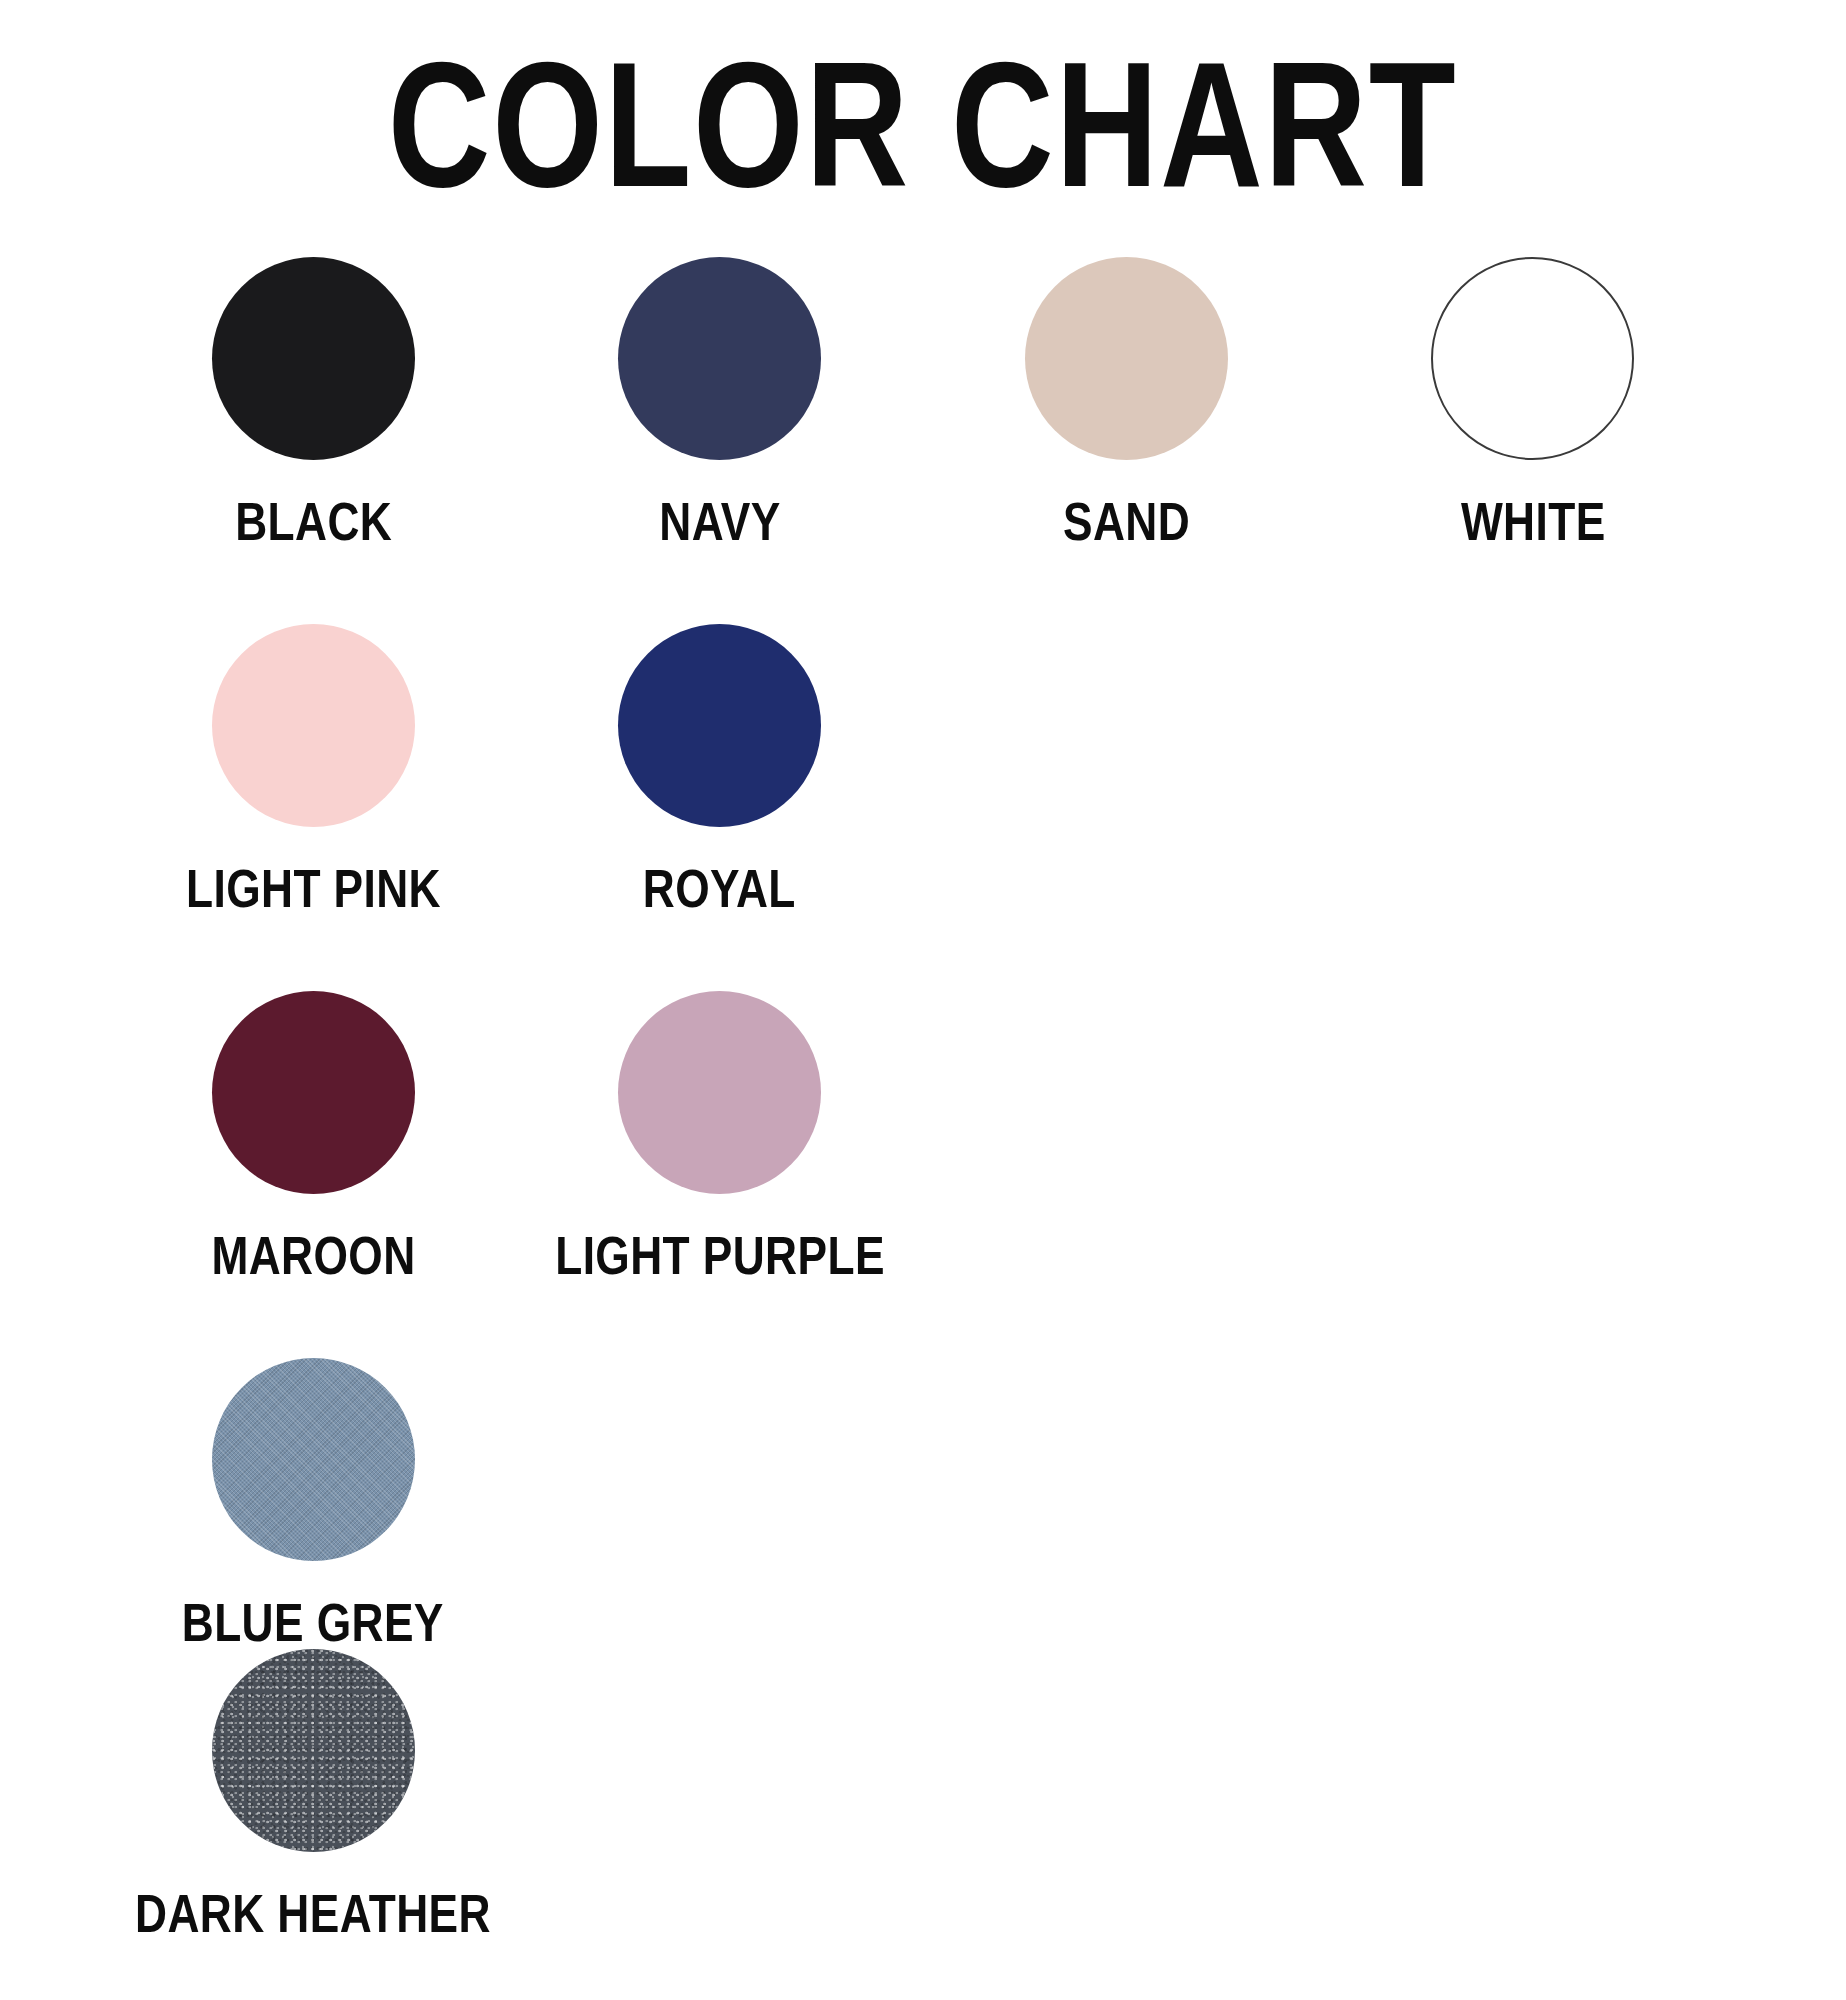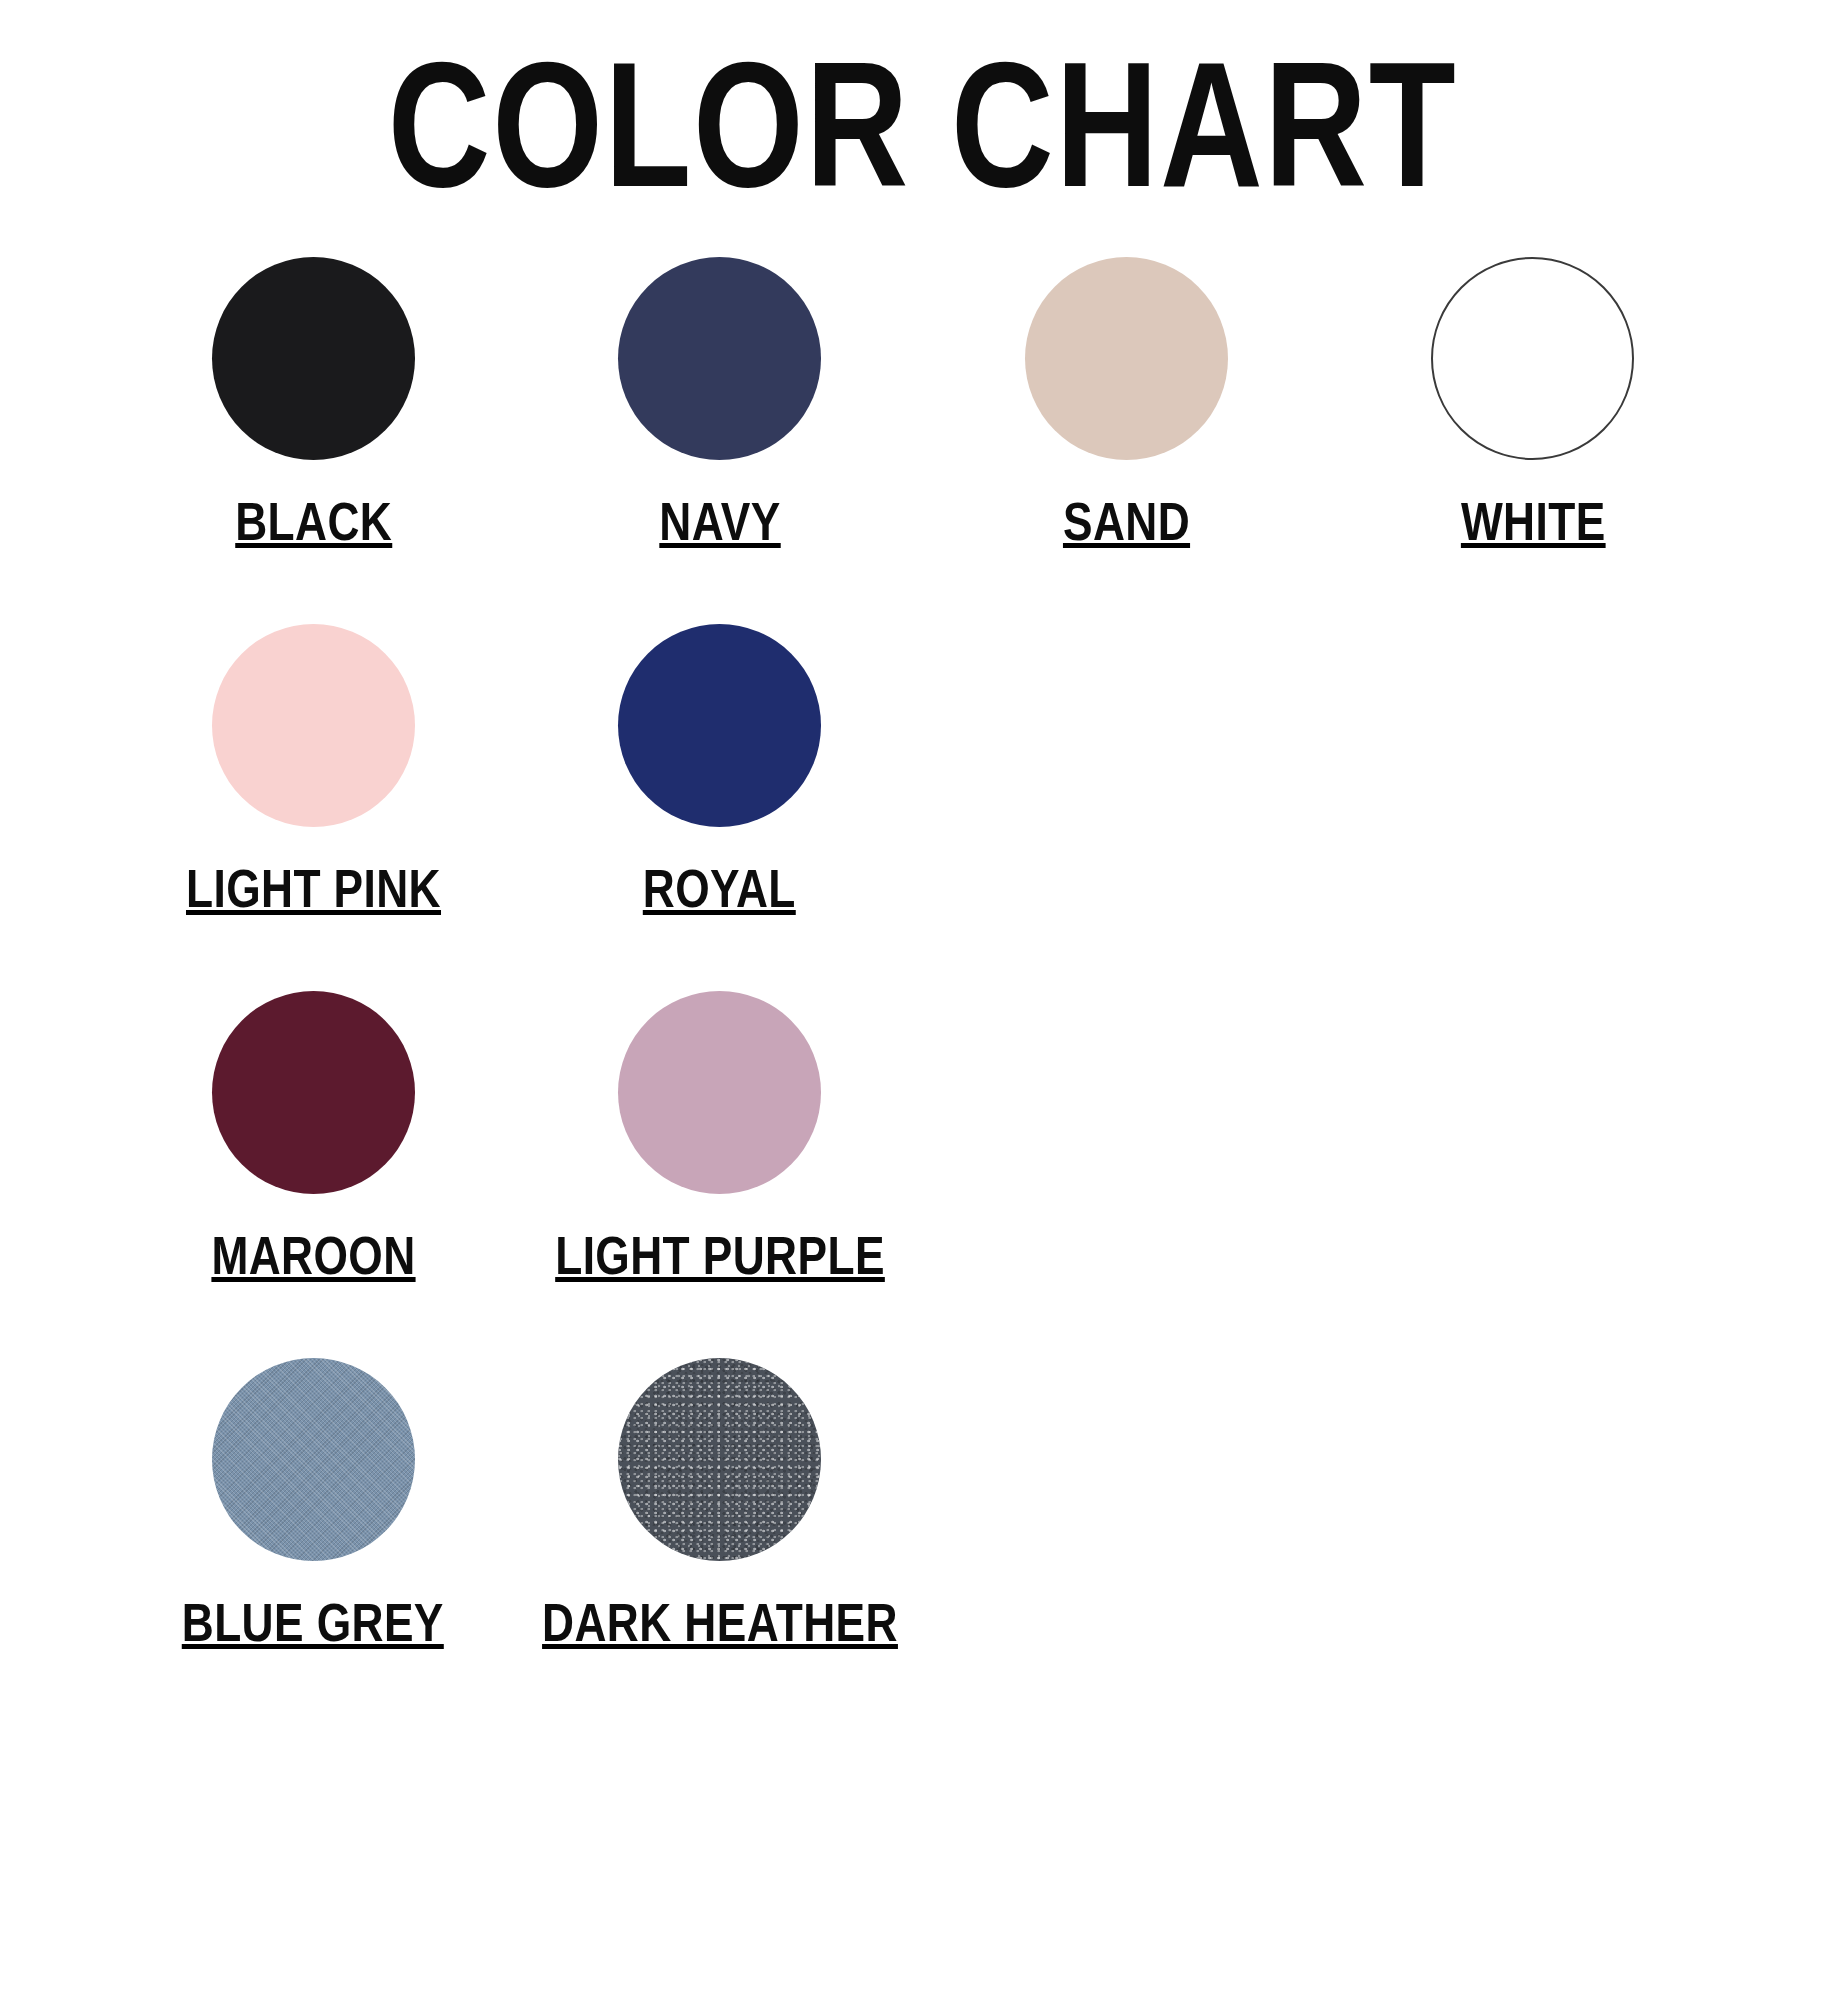--- a/index.html
+++ b/index.html
@@ -54,28 +54,28 @@
     display: flex;
     justify-content: flex-start;
     align-items: flex-start;
     margin-bottom: 76px;
   }
 
   .color-row.row-last {
     justify-content: flex-start;
     margin-bottom: 8px;
     margin-top: 28px;
+    flex-direction: column;
   }
 
   .color-cell {
     width: 25%;
     display: flex;
     flex-direction: column;
     align-items: center;
-    text-decoration: underline;
   }
 
   .swatch {
     width: 203px;
     height: 203px;
     border-radius: 50%;
     position: relative;
     overflow: hidden;
   }
 

